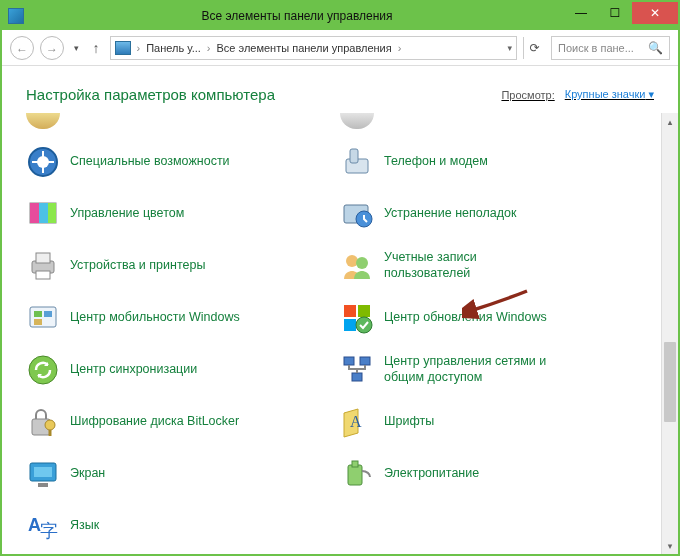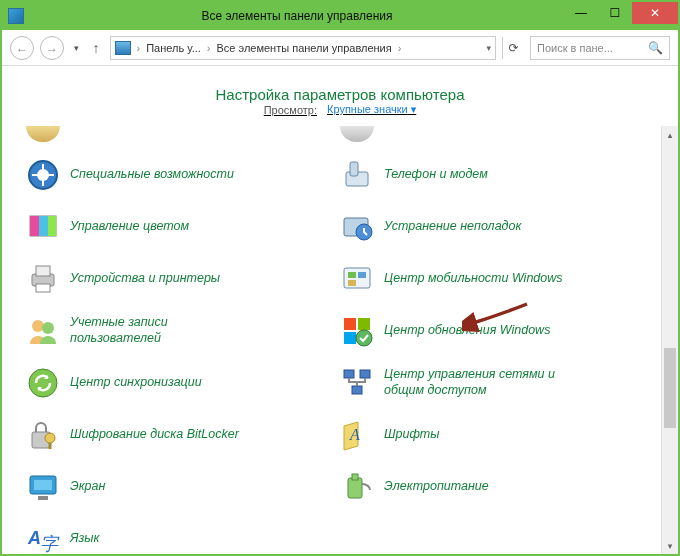--- a/index.html
+++ b/index.html
@@ -13,34 +13,34 @@
   .win-btn.close { background: #d9534f; color: #fff; width: 46px; }
   .toolbar { height: 36px; border-bottom: 1px solid #ddd; display: flex; align-items: center; padding: 0 8px; gap: 6px; }
   .nav-btn { width: 24px; height: 24px; border: 1px solid #bbb; border-radius: 50%; display: flex; align-items: center; justify-content: center; color: #888; font-size: 12px; }
   .dropdown-arrow { font-size: 9px; color: #555; padding: 0 4px; }
   .up-arrow { font-size: 14px; color: #555; padding: 0 4px; }
   .address-bar { flex: 1; height: 24px; border: 1px solid #ccc; display: flex; align-items: center; padding: 0 4px; gap: 4px; font-size: 11px; color: #333; }
   .address-bar .ico { width: 16px; height: 14px; background: linear-gradient(#6db9e8,#2e7bb8); border: 1px solid #2a6f9b; }
   .address-bar .sep { color: #888; padding: 0 2px; }
   .address-end { margin-left: auto; display:flex; align-items:center; gap:6px; }
   .refresh-btn { width: 22px; height: 22px; border-left: 1px solid #ccc; display: flex; align-items: center; justify-content: center; color: #555; }
-  .search-box { width: 140px; height: 24px; border: 1px solid #ccc; display: flex; align-items: center; padding: 0 6px; color: #888; font-size: 11px; }
+  .search-box { width: 119px; height: 24px; border: 1px solid #ccc; display: flex; align-items: center; padding: 0 6px; color: #888; font-size: 11px; }
   .search-box .sicon { margin-left: auto; font-size: 12px; }
-  .content-head { padding: 20px 24px 10px 24px; display: flex; align-items: center; justify-content: space-between; flex-direction: column; }
+  .content-head { padding: 20px 24px 10px 24px; display: flex; align-items: center; justify-content: space-between; }
   .heading { color: #15803d; font-size: 15px; font-weight: 400; }
   .view-row { display: flex; align-items: center; gap: 10px; font-size: 11px; text-decoration: underline; }
   .view-label { color: #555; }
   .view-value { color: #1b7ed6; }
   .panel-body { flex: 1; overflow: hidden; position: relative; padding: 0 14px 10px 24px; }
   .scrollbar { position: absolute; right: 0; top: 0; bottom: 0; width: 17px; background: #f0f0f0; border-left: 1px solid #ddd; display:flex; flex-direction:column; }
   .scroll-arrow { height: 17px; display:flex; align-items:center; justify-content:center; color:#666; font-size:9px; }
   .scroll-track { flex:1; position:relative; }
   .scroll-thumb { position:absolute; left:2px; right:2px; top:52%; height:80px; background:#c8c8c8; border-radius:1px; }
   .items-grid { display: grid; grid-template-columns: 1fr 1fr; column-gap: 10px; row-gap: 14px; padding-right: 20px; }
-  .item { display: flex; align-items: center; gap: 10px; min-height: 38px; font-style: italic; }
+  .item { display: flex; align-items: center; gap: 10px; min-height: 38px; }
   .item .label { color: #15803d; font-size: 12.5px; line-height: 1.25; max-width: 180px; }
   .item .icon { width: 34px; height: 34px; flex-shrink: 0; display:flex; align-items:center; justify-content:center; }
   .partial-row { height: 16px; overflow: hidden; display:flex; align-items:flex-end; }
   .partial-icon { width:34px; height:16px; background: linear-gradient(#e8d070,#c89830); border-radius:0 0 16px 16px; opacity:.8; }
   .partial-icon.r { background: linear-gradient(#ddd,#aaa); }
   .arrow-annot { position:absolute; left: 460px; top: 170px; pointer-events:none; }
   svg { display:block; }
 </style>
 </head>
 <body>
@@ -147,39 +147,39 @@
               <rect x="6" y="12" width="22" height="12" rx="2" fill="#c8c8c8" stroke="#888"></rect>
               <rect x="10" y="4" width="14" height="10" fill="#eee" stroke="#888"></rect>
               <rect x="10" y="22" width="14" height="8" fill="#fff" stroke="#888"></rect>
             </svg>
           </div>
         <div class="label">Устройства и принтеры</div>
       </div>
       <div class="item">
         <div class="icon">
             <svg width="34" height="34">
+              <circle cx="12" cy="12" r="6" fill="#f0c070"></circle>
+              <circle cx="22" cy="14" r="6" fill="#8fcf6f"></circle>
+              <path d="M4 30c0-6 5-8 8-8s8 2 8 8" fill="#f0c070"></path>
+              <path d="M14 30c0-6 5-8 8-8s8 2 8 8" fill="#8fcf6f"></path>
+            </svg>
+          </div>
+        <div class="label">Учетные записи пользователей</div>
+      </div>
+
+      <div class="item">
+        <div class="icon">
+            <svg width="34" height="34">
               <rect x="4" y="6" width="26" height="20" rx="2" fill="#eef4fa" stroke="#6a8aa8"></rect>
               <rect x="8" y="10" width="8" height="6" fill="#6fbf4f"></rect>
               <rect x="18" y="10" width="8" height="6" fill="#5a9fd6"></rect>
               <rect x="8" y="18" width="8" height="6" fill="#d6b45a"></rect>
             </svg>
           </div>
         <div class="label">Центр мобильности Windows</div>
-      </div>
-
-      <div class="item">
-        <div class="icon">
-            <svg width="34" height="34">
-              <circle cx="12" cy="12" r="6" fill="#f0c070"></circle>
-              <circle cx="22" cy="14" r="6" fill="#8fcf6f"></circle>
-              <path d="M4 30c0-6 5-8 8-8s8 2 8 8" fill="#f0c070"></path>
-              <path d="M14 30c0-6 5-8 8-8s8 2 8 8" fill="#8fcf6f"></path>
-            </svg>
-          </div>
-        <div class="label">Учетные записи пользователей</div>
       </div>
       <div class="item">
         <div class="icon">
             <svg width="34" height="34">
               <rect x="4" y="4" width="12" height="12" fill="#f25022"></rect>
               <rect x="18" y="4" width="12" height="12" fill="#7fba00"></rect>
               <rect x="4" y="18" width="12" height="12" fill="#00a4ef"></rect>
               <rect x="18" y="18" width="12" height="12" fill="#ffb900"></rect>
               <circle cx="24" cy="24" r="8" fill="#5fb85f" stroke="#2e7d32"></circle>
               <path d="M20 24l3 3 5-6" stroke="#fff" stroke-width="2" fill="none"></path>

